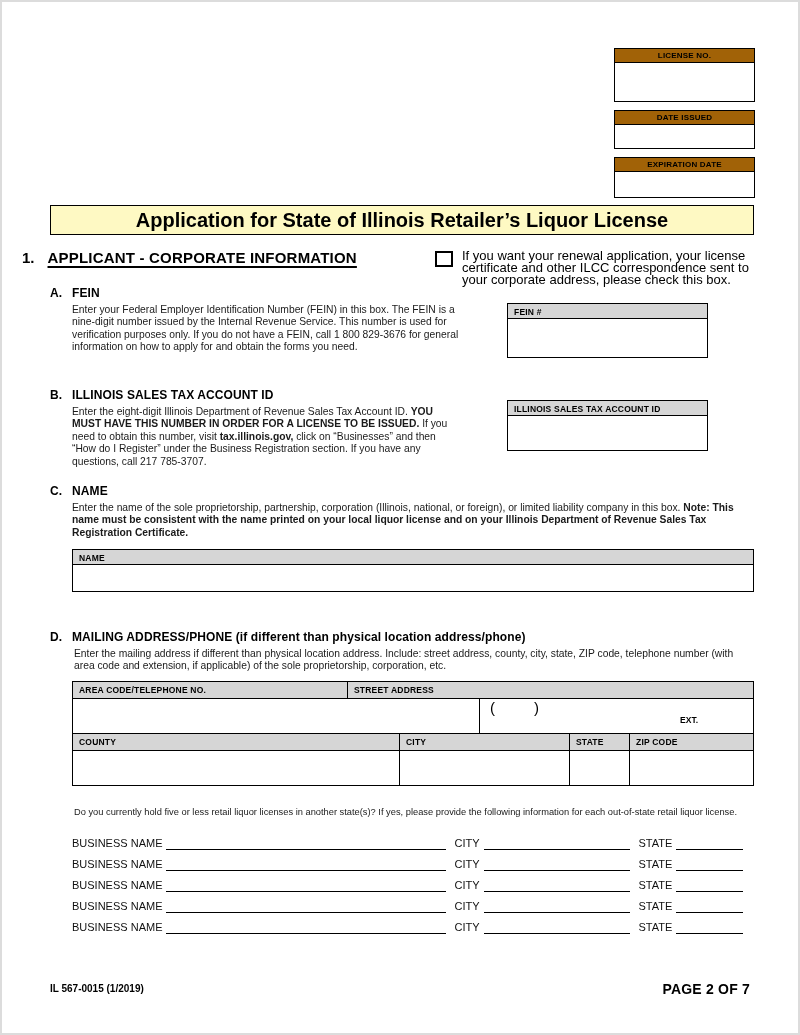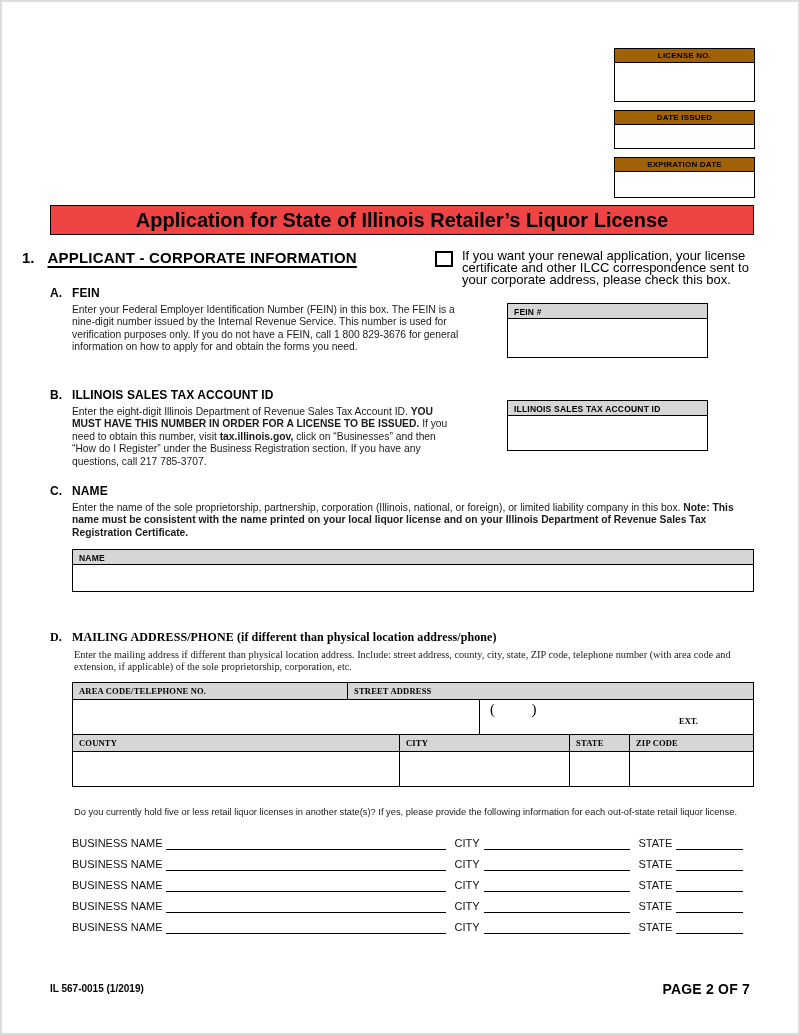--- a/index.html
+++ b/index.html
@@ -19,21 +19,21 @@
     font-size:8px; font-weight:bold; text-align:center; line-height:14px; letter-spacing:.2px;
   }
   .office-input { border:1px solid #000; border-top:0; background:#fff; }
   .oi-license { height:39px; }
   .oi-date { height:24px; }
   .oi-exp { height:26px; }
 
   
   .title-bar {
     position:absolute; left:48px; top:203px; width:704px; height:30px;
-    background:#ef4444; border:1px solid #000;
+    background:#fef9c3; border:1px solid #000;
     font-size:20px; font-weight:bold; text-align:center; line-height:28px;
   }
 
   
   .sec1 { position:absolute; left:20px; top:247px; font-size:15px; font-weight:bold; }
   .sec1-heading { margin-left:13px; text-decoration:underline; text-decoration-thickness:2px; text-underline-offset:3px; letter-spacing:.2px; }
   .renewal { position:absolute; left:433px; top:248px; width:322px; display:flex; }
   .checkbox { width:18px; height:16px; border:2px solid #000; background:#fff; flex:0 0 auto; margin-top:1px; }
   .renewal-text { margin-left:9px; font-size:13px; line-height:12px; width:300px; }
 
@@ -63,21 +63,21 @@
 
   .sec-c { top:482px; }
   .sec-c .desc { margin:4px 0 0 22px; width:684px; }
   .name-box { margin:10px 0 0 22px; width:682px; }
   .name-label {
     height:16px; background:#d6d6d6; border:1px solid #000;
     font-size:8.5px; font-weight:bold; padding:3px 0 0 6px; letter-spacing:.2px;
   }
   .name-input { height:27px; border:1px solid #000; border-top:0; background:#fff; }
 
-  .sec-d { top:628px;font-family:Liberation Serif, serif; }
+  .sec-d { top:628px; }
   .sec-d .desc { margin:4px 0 0 24px; width:678px; }
   .d-table { margin:8px 0 0 22px; width:682px; border:1px solid #000; }
   .d-row { display:flex; }
   .d-row + .d-row { border-top:1px solid #000; }
   .d-cell { position:relative; }
   .d-cell + .d-cell { border-left:1px solid #000; }
   .d-head .d-cell {
     background:#d6d6d6; height:16px; font-size:8.5px; font-weight:bold;
     padding:3px 0 0 6px; letter-spacing:.2px;
   }

